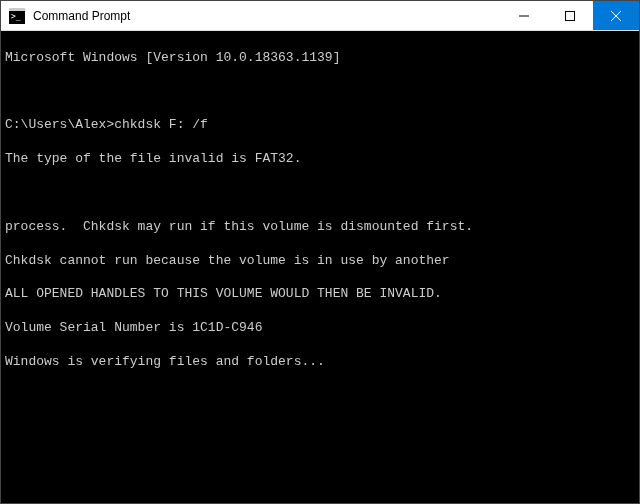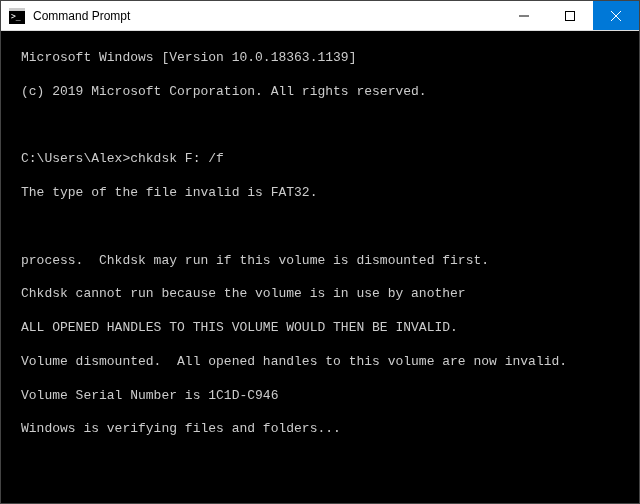--- a/index.html
+++ b/index.html
@@ -73,21 +73,21 @@
     .titlebar-btn svg {
       width: 10px;
       height: 10px;
     }
     .console {
       flex: 1;
       background: #000;
       color: #ccc;
       font-size: 13px;
       line-height: 1.3;
-      padding: 2px 20px;
+      padding: 2px 4px;
       white-space: pre;
       overflow: hidden;
       font-family: Consolas, 'Courier New', monospace;
     }
     .console-line {
       display: block;
     }
   </style>
 </head>
 <body>
@@ -116,29 +116,27 @@
       <div class="titlebar-btn close">
         <svg viewBox="0 0 10 10">
             <line x1="0" y1="0" x2="10" y2="10" stroke="#fff" stroke-width="1"></line>
             <line x1="10" y1="0" x2="0" y2="10" stroke="#fff" stroke-width="1"></line>
           </svg>
       </div>
     </div>
   </div>
   <div class="console">
 <span class="console-line">Microsoft Windows [Version 10.0.18363.1139]</span>
-<span class="console-line">(c) 2019 Microsoft Corporation. All rights reserved.</span>
 <span class="console-line"> </span>
 <span class="console-line"><span>C:\Users\Alex&gt;</span><span>chkdsk F: /f</span></span>
 <span class="console-line">The type of the file invalid is FAT32.</span>
 <span class="console-line"> </span>
 <span class="console-line">process.  Chkdsk may run if this volume is dismounted first.</span>
 <span class="console-line">Chkdsk cannot run because the volume is in use by another</span>
 <span class="console-line">ALL OPENED HANDLES TO THIS VOLUME WOULD THEN BE INVALID.</span>
-<span class="console-line">Volume dismounted.  All opened handles to this volume are now invalid.</span>
 <span class="console-line">Volume Serial Number is 1C1D-C946</span>
 <span class="console-line">Windows is verifying files and folders...</span>
 
 
 
 
 
 
 
 

